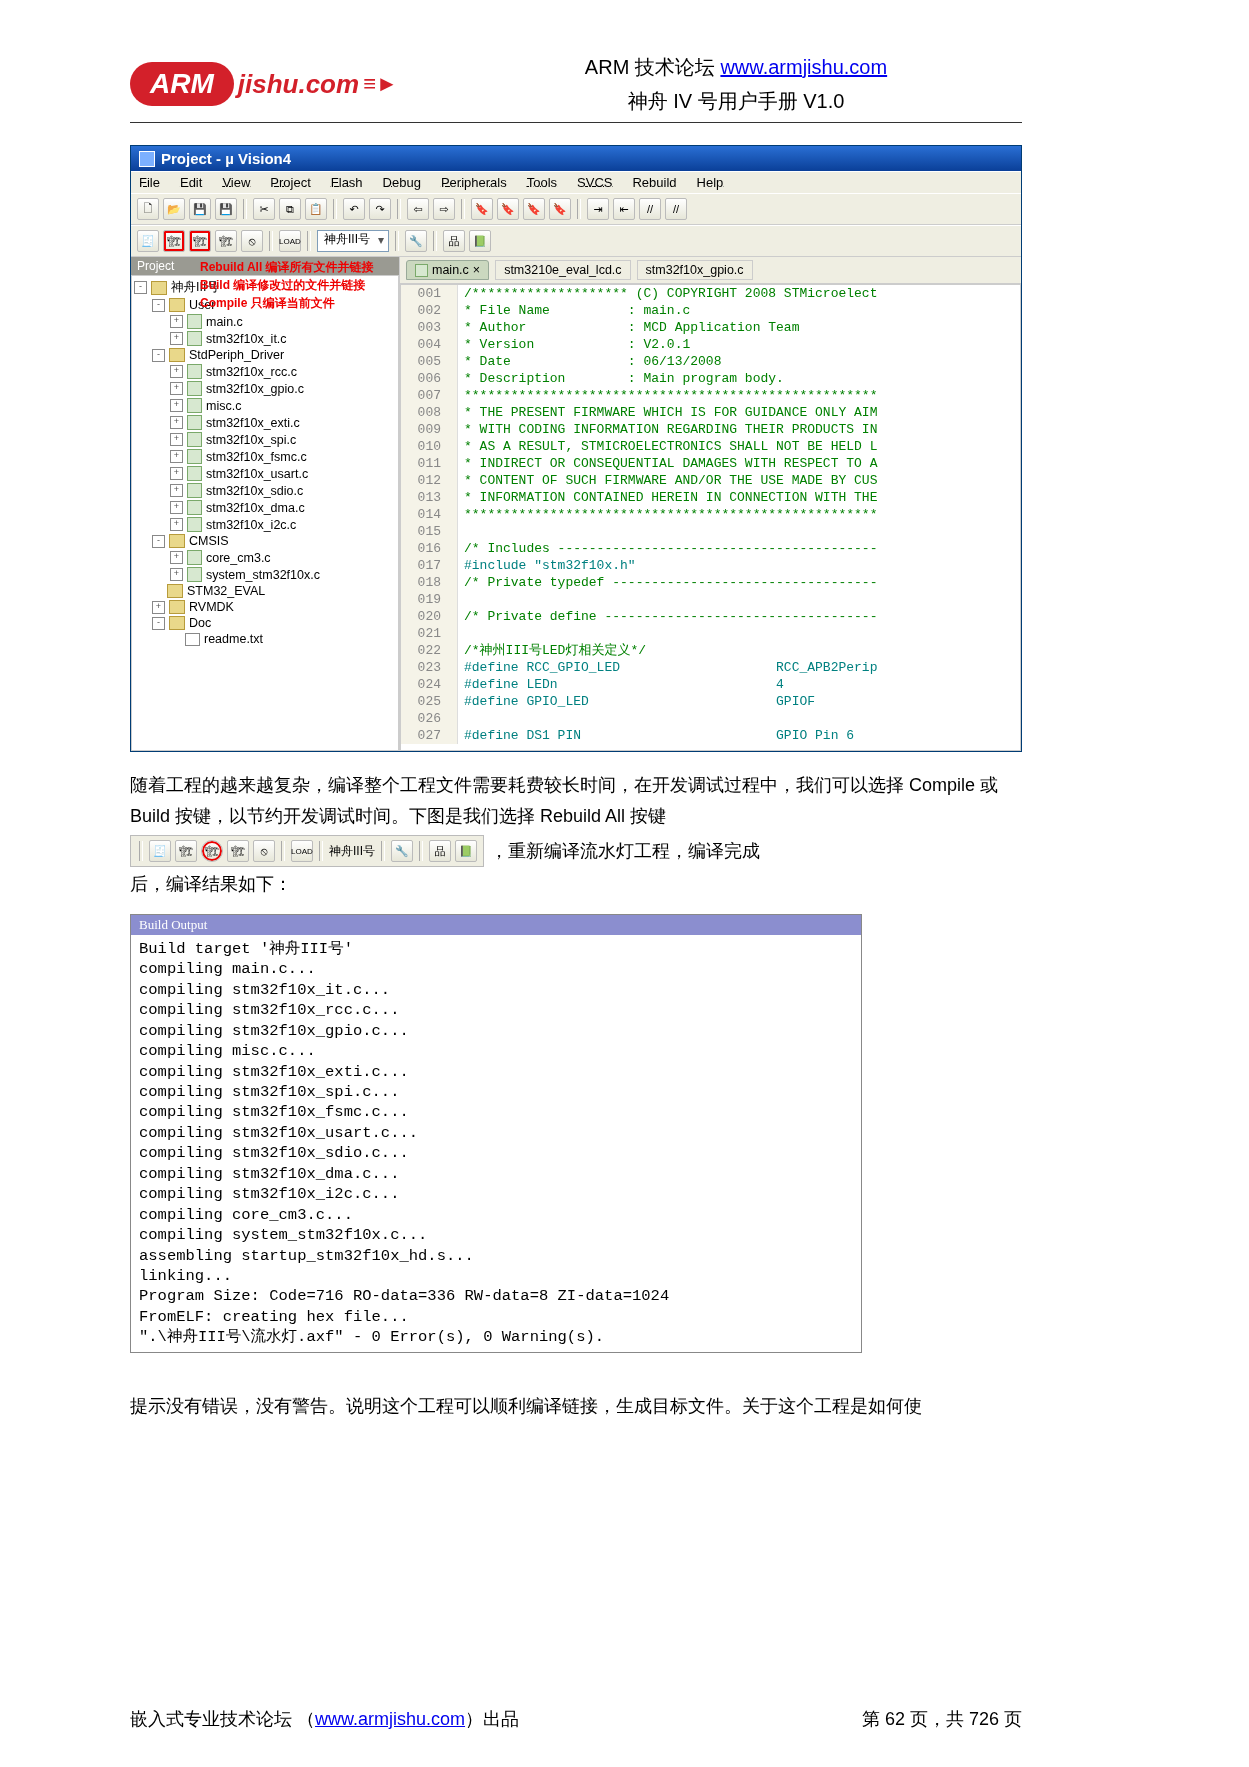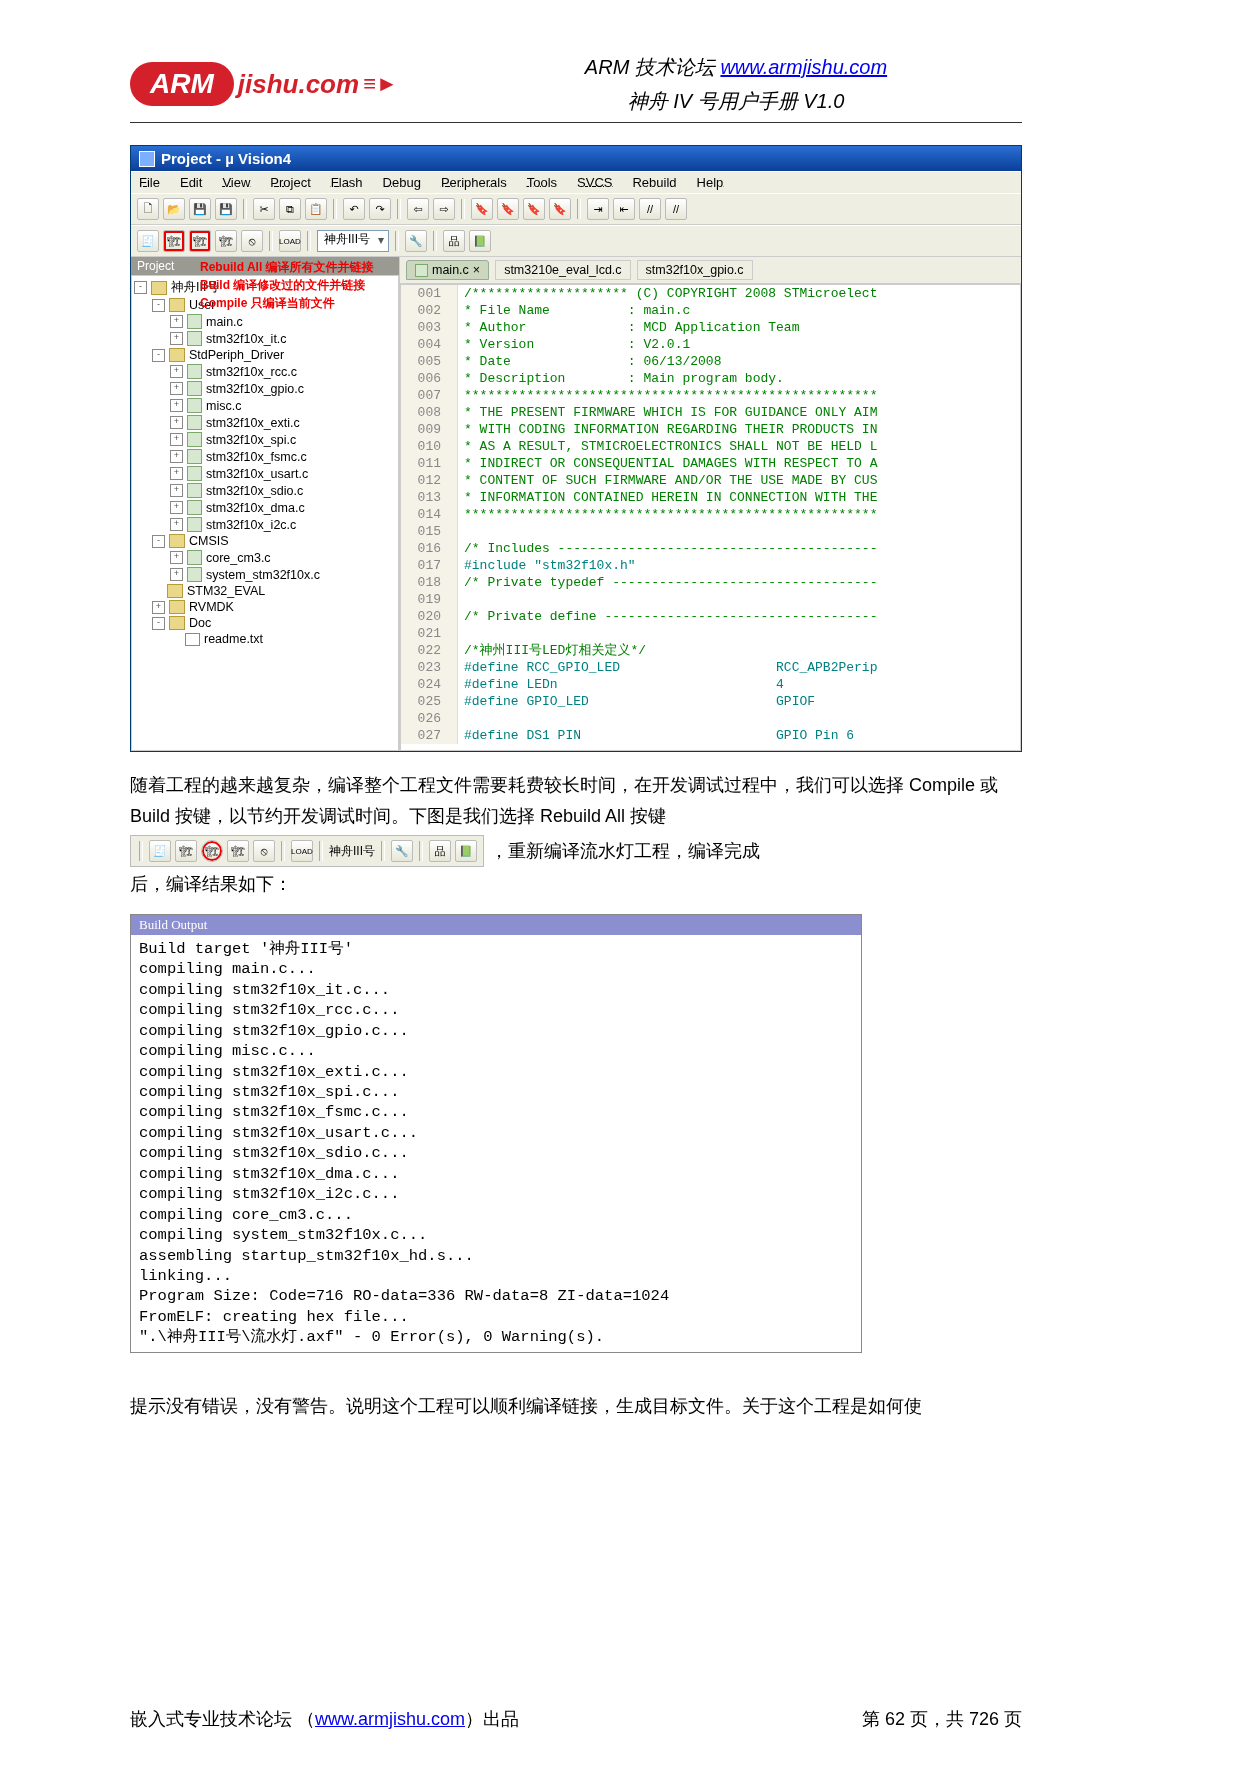--- a/index.html
+++ b/index.html
@@ -49,21 +49,20 @@
     position: relative;
   }
   .logo-arrow {
     color:#d3202a; font-size:22px; margin-left:4px; line-height:0.7;
   }
   .header-text {
     flex: 1;
     text-align: center;
     font-size: 20px;
     line-height: 1.7;
-    font-style: italic;
   }
   .header-text a { color:#0000ee; text-decoration: underline; }
   hr.header-rule {
     border: 0;
     border-top: 1px solid #333;
     margin: 4px 0 22px 0;
   }
 
   
   .uv-window {

